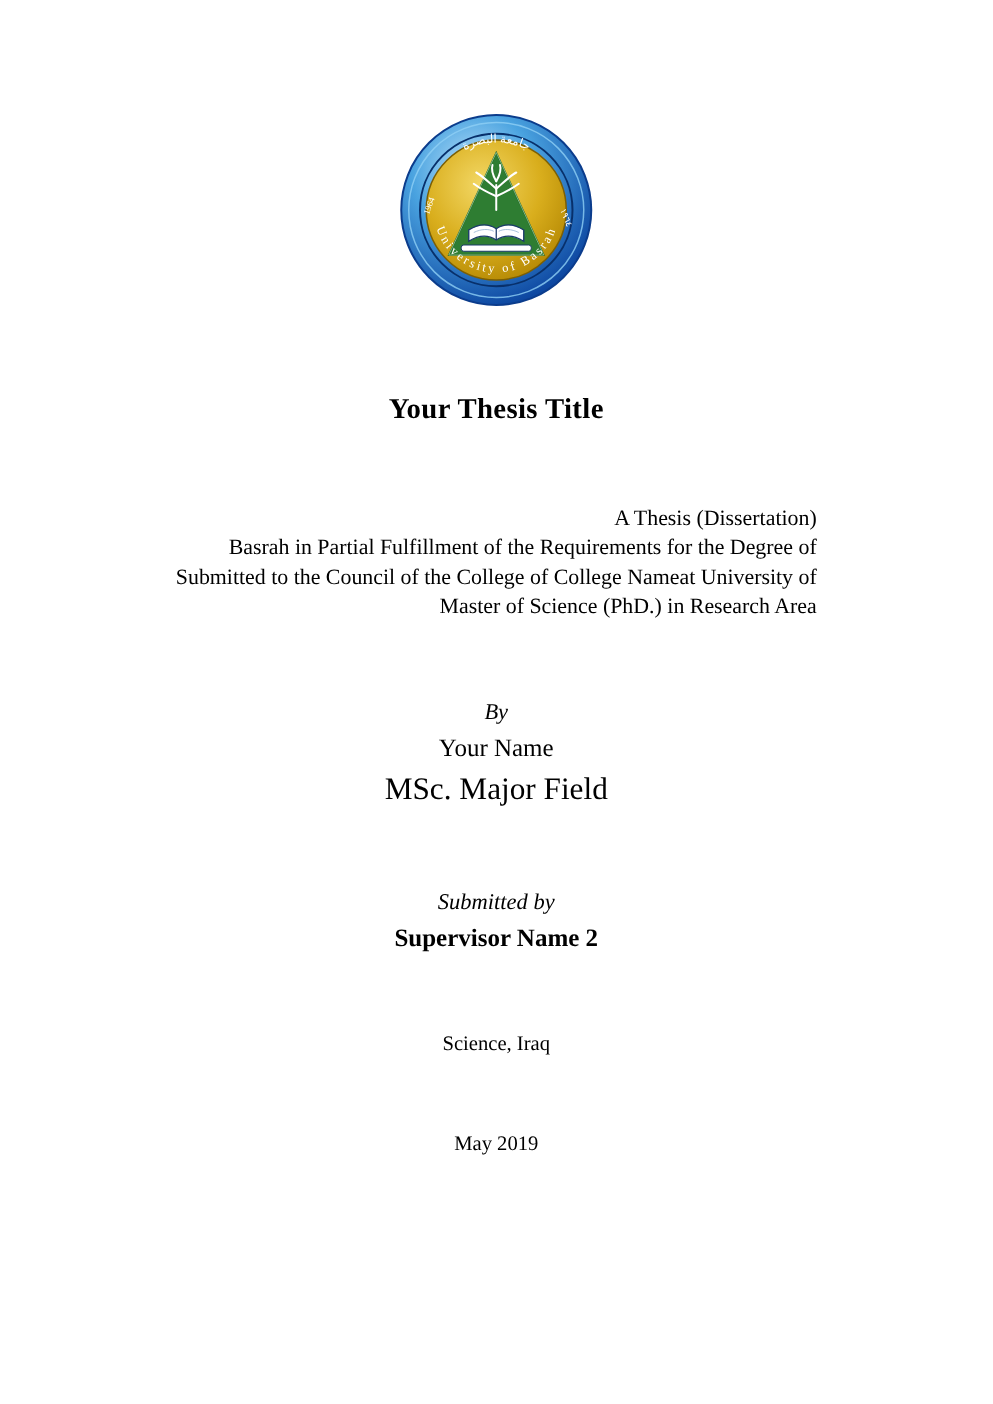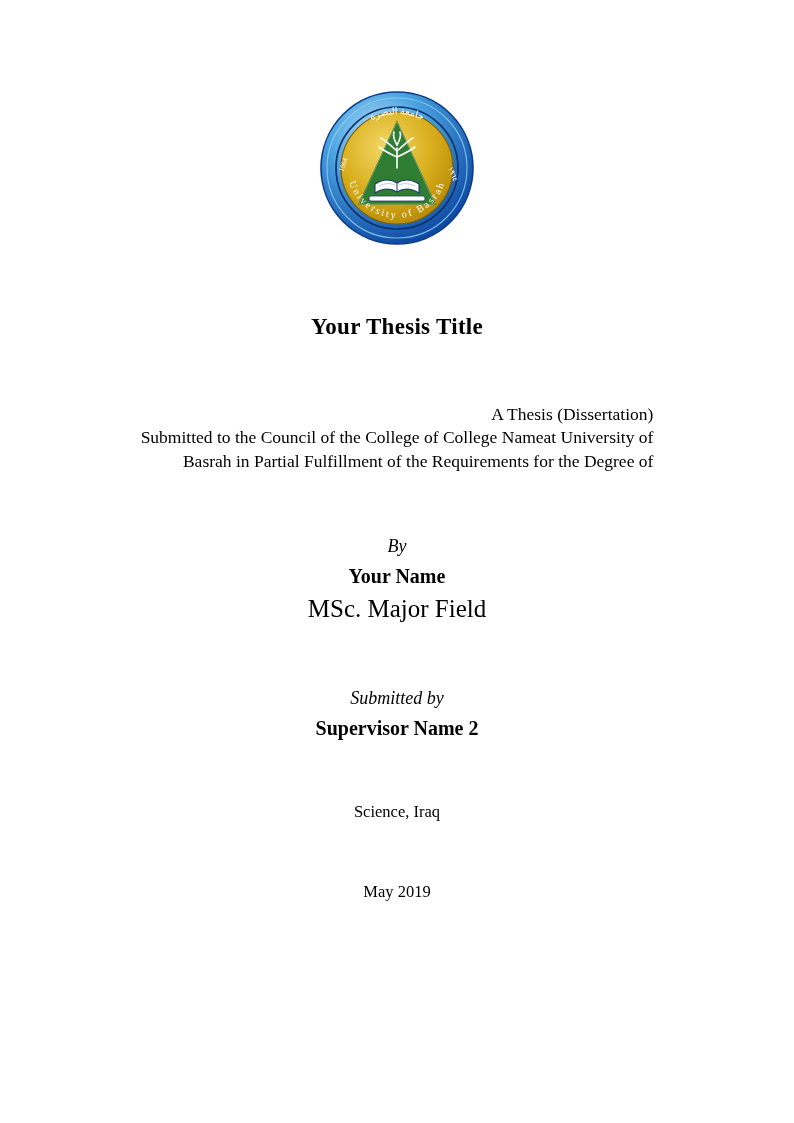--- a/index.html
+++ b/index.html
@@ -56,21 +56,21 @@
 
   
   .by-label {
     margin-top: 63px;
     font-size: 18px;
     font-style: italic;
   }
   .author-name {
     margin-top: 8px;
     font-size: 20px;
-    font-weight: bold;
+    font-weight: normal;
   }
   .author-degree {
     margin-top: 7px;
     font-size: 25px;
   }
 
   
   .supervised-label {
     margin-top: 65px;
     font-size: 18px;
@@ -151,22 +151,23 @@
       </text>
       <text x="26" y="84" font-family="'Liberation Serif', serif" font-size="7" fill="#ffffff" transform="rotate(-70 26 84)">1964</text>
       <text x="131" y="80" font-family="'Liberation Serif', serif" font-size="7" fill="#ffffff" transform="rotate(68 131 80)">١٩٦٤</text>
     </svg>
   </div>
 
   <div class="thesis-title">Your Thesis Title</div>
 
   <div class="submission">
     <div>A Thesis (Dissertation)</div>
+    <div>Basrah in Partial Fulfillment of the Requirements for the Degree of</div>
     <div>Submitted to the Council of the College of College Nameat University of</div>
-    <div>Basrah in Partial Fulfillment of the Requirements for the Degree of</div>
+    <div>Master of Science (PhD.) in Research Area</div>
   </div>
 
   <div class="by-label">By</div>
   <div class="author-name">Your Name</div>
   <div class="author-degree">MSc. Major Field</div>
 
   <div class="supervised-label">Submitted by</div>
   <div class="supervisor">Supervisor Name 2</div>
 
   <div class="place">Science, Iraq</div>

